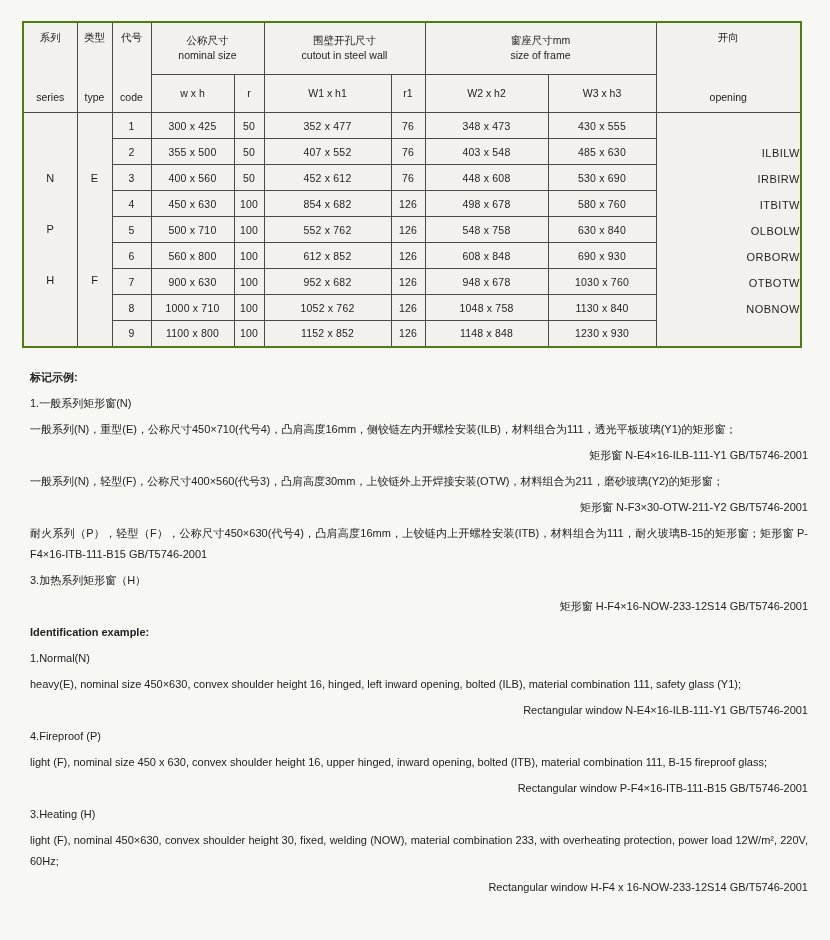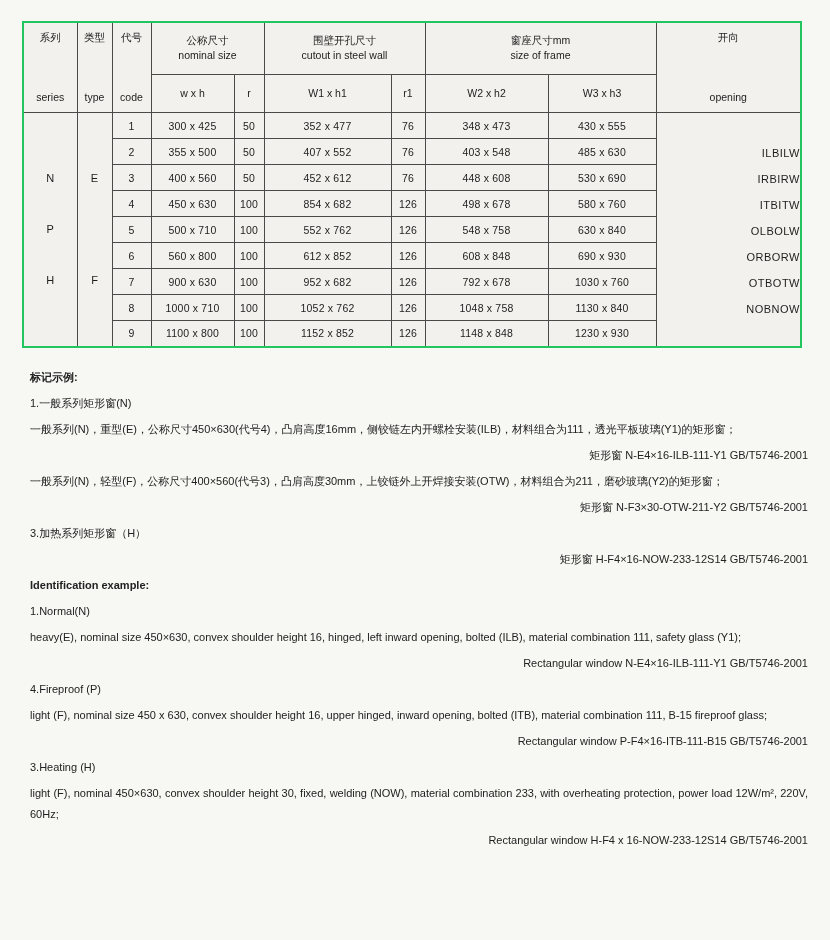--- a/index.html
+++ b/index.html
@@ -14,21 +14,21 @@
     position:absolute;left:22px;top:21px;
     border-collapse:collapse;table-layout:fixed;
     background:#f2f1ee;
   }
   .spec-table th,.spec-table td{
     border:1px solid #4a4a4a;
     font-size:10.5px;font-weight:normal;
     text-align:center;vertical-align:middle;
     padding:0;color:#1d1d1d;
   }
-  .spec-table{border:2px solid #22c55e;}
+  .spec-table{border:2px solid #4d7c0f;}
   .hstack{display:flex;flex-direction:column;justify-content:space-between;height:72px;padding:8px 0 9px;}
   .hgroup{line-height:1.45;}
   tr.hrow1{height:51px;}
   tr.hrow2{height:37px;}
   tr.brow{height:26px;}
   .series-cell,.type-cell{position:relative;}
   .series-cell span,.type-cell span{
     position:absolute;left:0;right:0;transform:translateY(-50%);
     font-size:11px;
   }
@@ -192,21 +192,21 @@
       <td class="num">126</td>
       <td class="num">608 x 848</td>
       <td class="num">690 x 930</td>
     </tr>
     <tr class="brow">
       <td class="num">7</td>
       <td class="num">900 x 630</td>
       <td class="num">100</td>
       <td class="num">952 x 682</td>
       <td class="num">126</td>
-      <td class="num">792 x 678</td>
+      <td class="num">948 x 678</td>
       <td class="num">1030 x 760</td>
     </tr>
     <tr class="brow">
       <td class="num">8</td>
       <td class="num">1000 x 710</td>
       <td class="num">100</td>
       <td class="num">1052 x 762</td>
       <td class="num">126</td>
       <td class="num">1048 x 758</td>
       <td class="num">1130 x 840</td>
@@ -219,24 +219,25 @@
       <td class="num">126</td>
       <td class="num">1148 x 848</td>
       <td class="num">1230 x 930</td>
     </tr>
   </tbody>
     </table>
 
   <div class="notes">
     <div class="hd">标记示例:</div>
     <div>1.一般系列矩形窗(N)</div>
-    <div>一般系列(N)，重型(E)，公称尺寸450×630(代号4)，凸肩高度16mm，侧铰链左内开螺栓安装(ILB)，材料组合为111，透光平板玻璃(Y1)的矩形窗；</div>
+    <div>一般系列(N)，重型(E)，公称尺寸450×710(代号4)，凸肩高度16mm，侧铰链左内开螺栓安装(ILB)，材料组合为111，透光平板玻璃(Y1)的矩形窗；</div>
     <div class="nw">矩形窗 N-E4×16-ILB-111-Y1 GB/T5746-2001</div>
     <div>一般系列(N)，轻型(F)，公称尺寸400×560(代号3)，凸肩高度30mm，上铰链外上开焊接安装(OTW)，材料组合为211，磨砂玻璃(Y2)的矩形窗；</div>
     <div class="nw">矩形窗 N-F3×30-OTW-211-Y2 GB/T5746-2001</div>
+    <div>耐火系列（P），轻型（F），公称尺寸450×630(代号4)，凸肩高度16mm，上铰链内上开螺栓安装(ITB)，材料组合为111，耐火玻璃B-15的矩形窗；矩形窗 P-F4×16-ITB-111-B15 GB/T5746-2001</div>
     <div>3.加热系列矩形窗（H）</div>
     <div class="nw">矩形窗 H-F4×16-NOW-233-12S14 GB/T5746-2001</div>
     <div class="hd">Identification example:</div>
     <div>1.Normal(N)</div>
     <div>heavy(E), nominal size 450×630, convex shoulder height 16, hinged, left inward opening, bolted (ILB), material combination 111, safety glass (Y1);</div>
     <div class="nw">Rectangular window  N-E4×16-ILB-111-Y1  GB/T5746-2001</div>
     <div>4.Fireproof (P)</div>
     <div>light (F), nominal size 450 x 630, convex shoulder height 16, upper hinged, inward opening, bolted (ITB), material combination 111, B-15 fireproof glass;</div>
     <div class="nw">Rectangular window  P-F4×16-ITB-111-B15  GB/T5746-2001</div>
     <div>3.Heating (H)</div>

